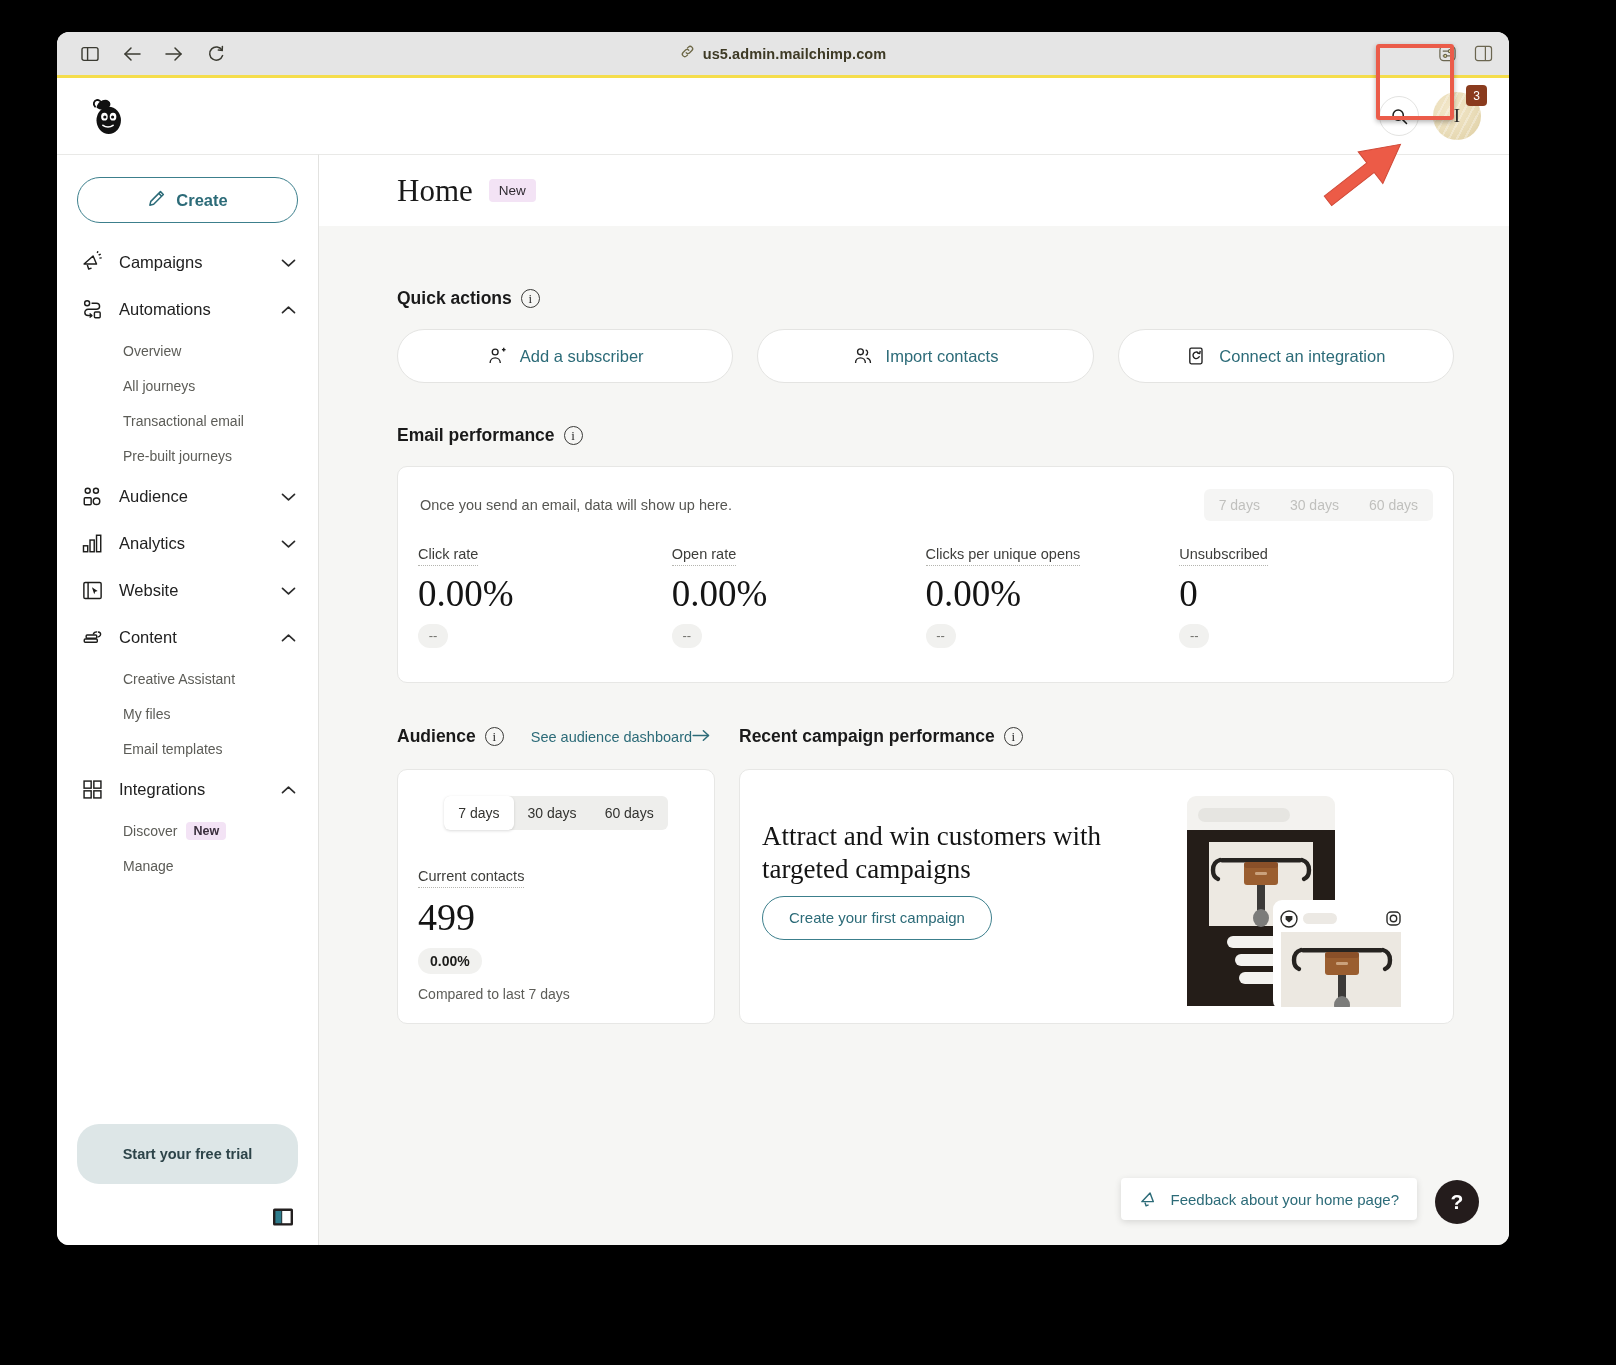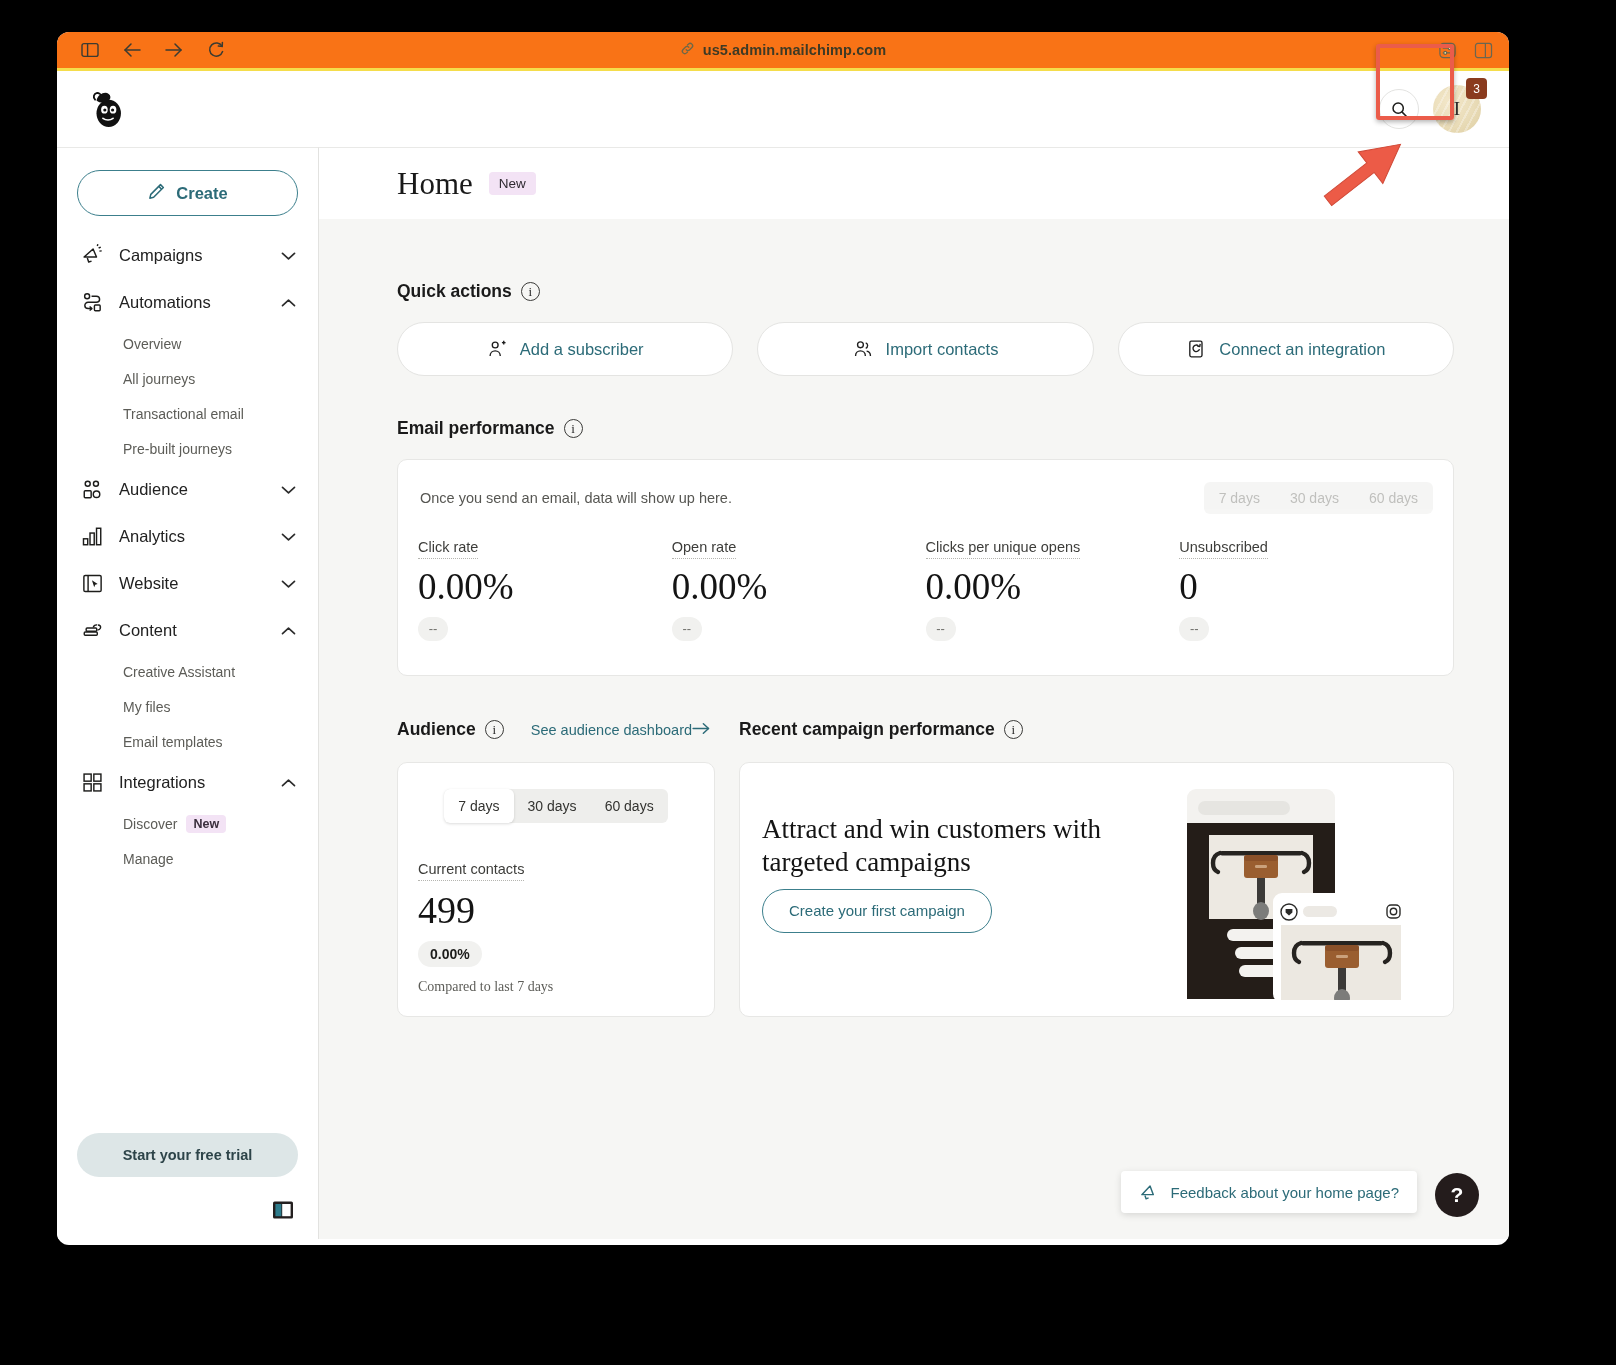--- a/index.html
+++ b/index.html
@@ -17,22 +17,22 @@
     width: 1452px; height: 1213px;
     background: #fff;
     border-radius: 12px;
     overflow: hidden;
     box-shadow: 0 8px 30px rgba(0,0,0,.45);
   }
 
   
   #chrome {
     position: relative;
-    height: 39px;
-    background: #f97316;
+    height: 46px;
+    background: #e5e5e5;
     border-bottom: 3px solid #f5dd4b;
     display: flex;
     align-items: center;
     padding: 0 14px;
   }
   .nav-btns { display: flex; align-items: center; gap: 20px; margin-left: 8px; }
   .nav-btn {
     width: 22px; height: 22px;
     display: flex; align-items: center; justify-content: center;
     color: #3b3b32;
@@ -189,21 +189,21 @@
   .pill-new {
     background: #f3e3f5;
     color: #3b2f3d;
     border-radius: 4px;
     font-size: 12.5px;
     padding: 2px 7px;
     font-weight: 600;
   }
   #trial-btn {
     margin: auto 20px 0 20px;
-    height: 44px;
+    height: 60px;
     border-radius: 22px;
     background: #dde6e7;
     display: flex; align-items: center; justify-content: center;
     font-size: 14.5px;
     font-weight: 600;
     color: #2d4449;
     cursor: pointer;
   }
   #collapse-btn {
     align-self: flex-end;
@@ -402,21 +402,20 @@
     display: inline-block;
     padding: 5px 12px;
     font-size: 14px;
     font-weight: 700;
     color: #1d1d1b;
   }
   #aud-compare {
     margin-top: 12px;
     font-size: 14px;
     color: #5d5d58;
-    font-family: Liberation Serif, serif;
   }
   #promo-card {
     background: #fff;
     border: 1px solid #e7e7e5;
     border-radius: 10px;
     height: 255px;
     display: flex;
     overflow: hidden;
     position: relative;
   }

